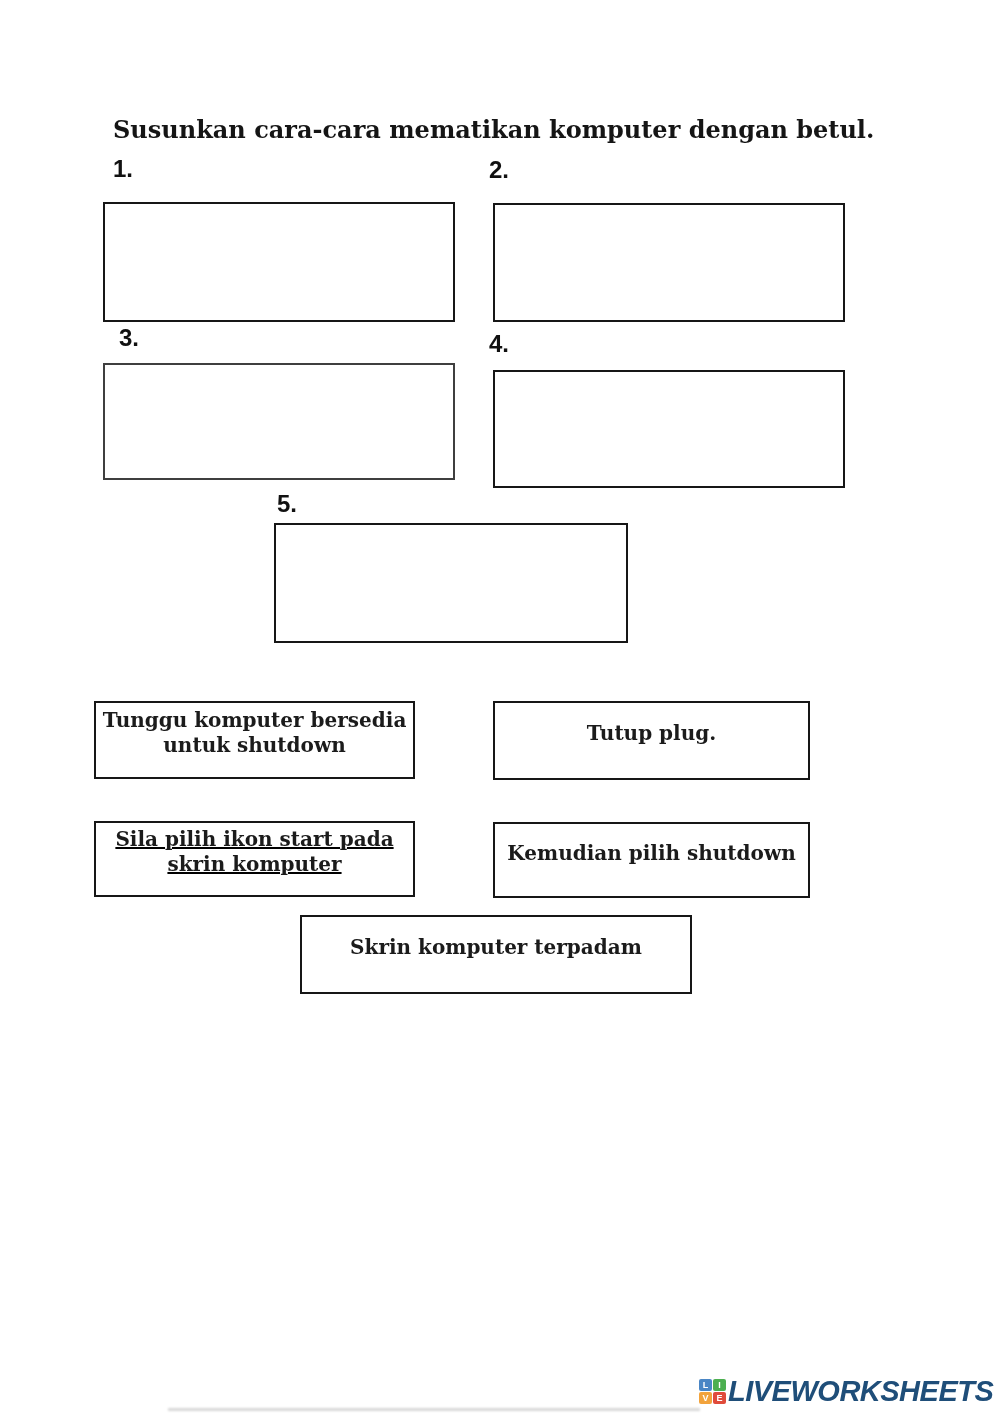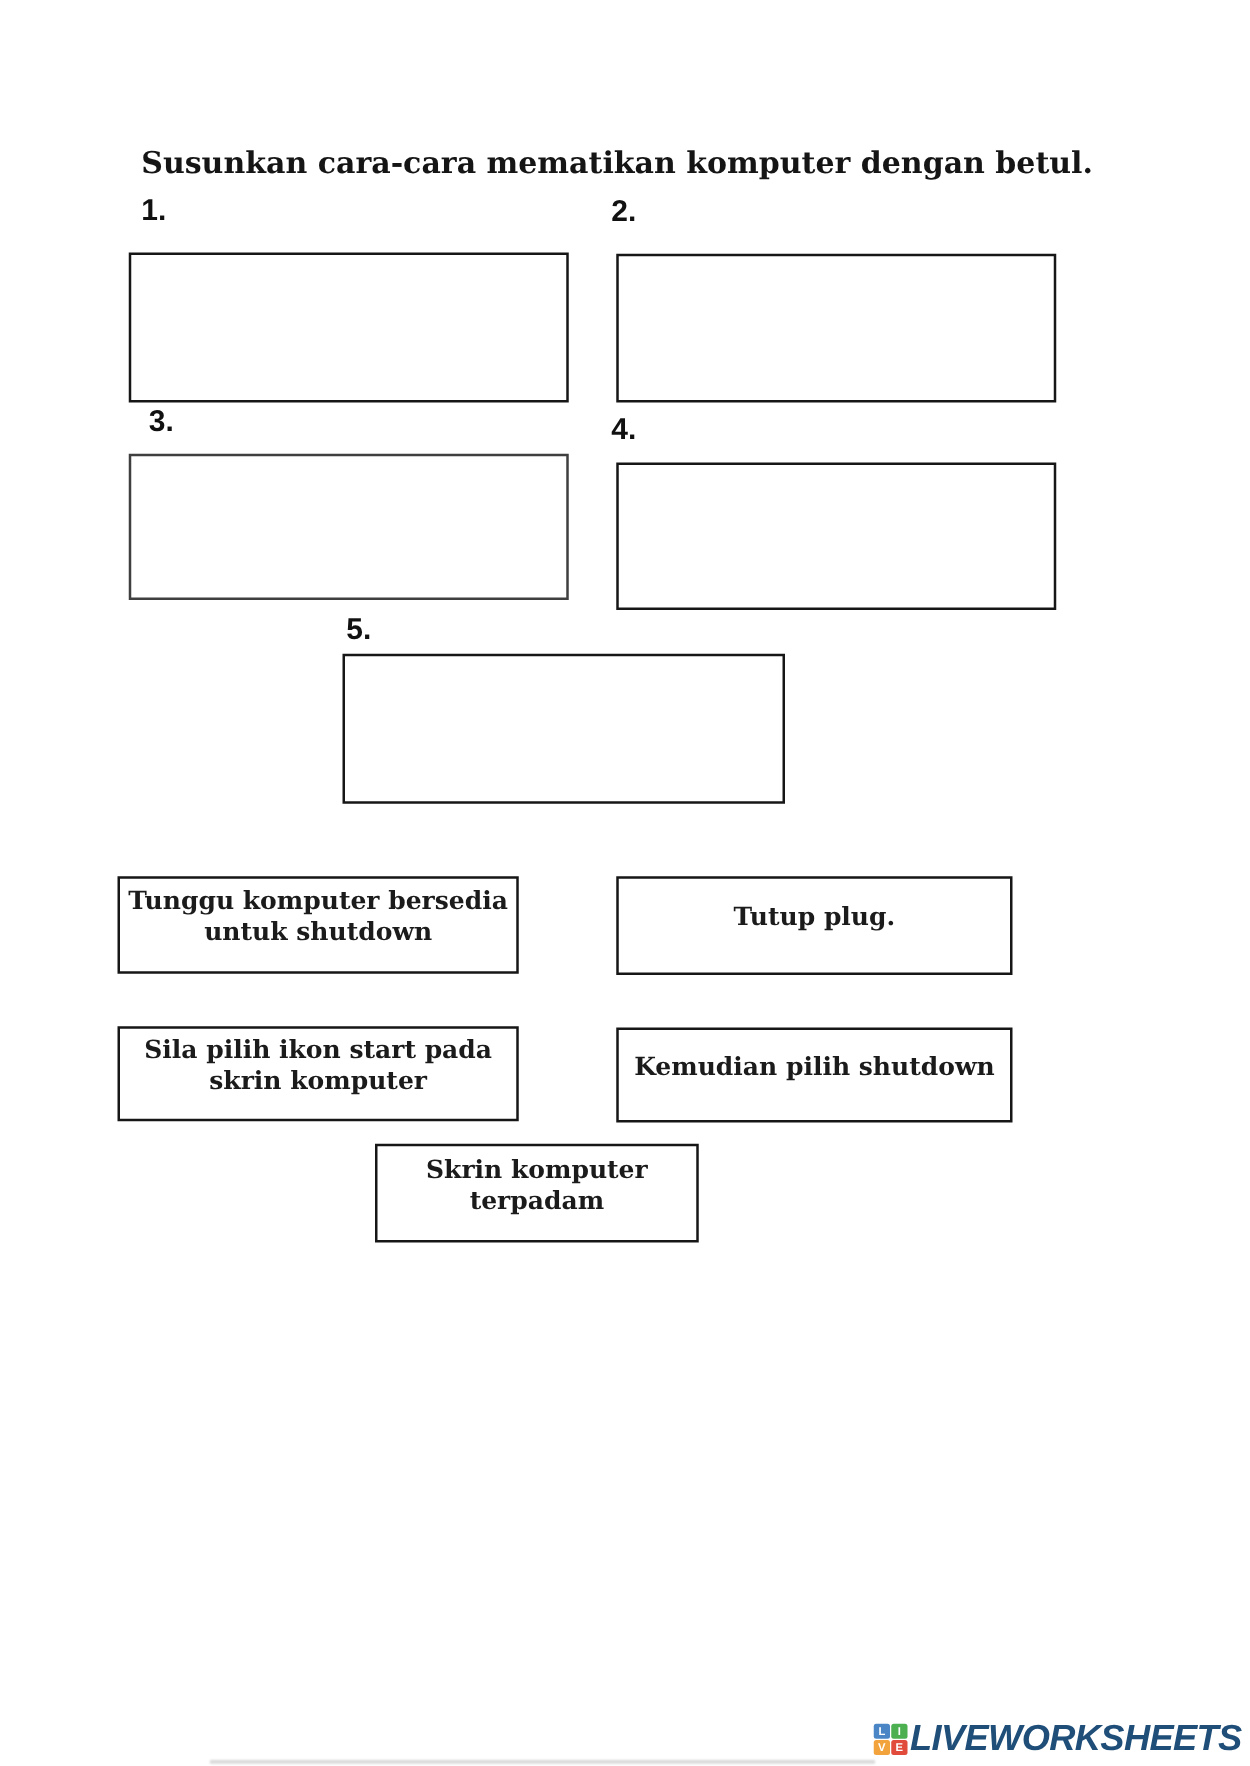--- a/index.html
+++ b/index.html
@@ -50,23 +50,23 @@
     text-align: center;
     padding: 0 6px 14px 6px;
     cursor: grab;
   }
   .card-text {
     font: 700 20px/25px "DejaVu Serif", serif;
     color: #1b1b1b;
   }
   .card-a { left: 94px;  top: 701px; width: 321px; height: 78px; }
   .card-b { left: 493px; top: 701px; width: 317px; height: 79px; }
-  .card-c { left: 94px;  top: 821px; width: 321px; height: 76px; }
+  .card-c { left: 94px;  top: 821px; width: 321px; height: 76px; text-decoration: underline; }
   .card-d { left: 493px; top: 822px; width: 317px; height: 76px; text-align: center; }
-  .card-e { left: 300px; top: 915px; width: 259px; height: 79px; }
+  .card-e { left: 300px; top: 915px; width: 392px; height: 79px; }
   .footer-logo {
     position: absolute;
     left: 699px;
     top: 1377px;
     display: flex;
     align-items: center;
     gap: 2px;
     cursor: pointer;
   }
   .logo-grid {

